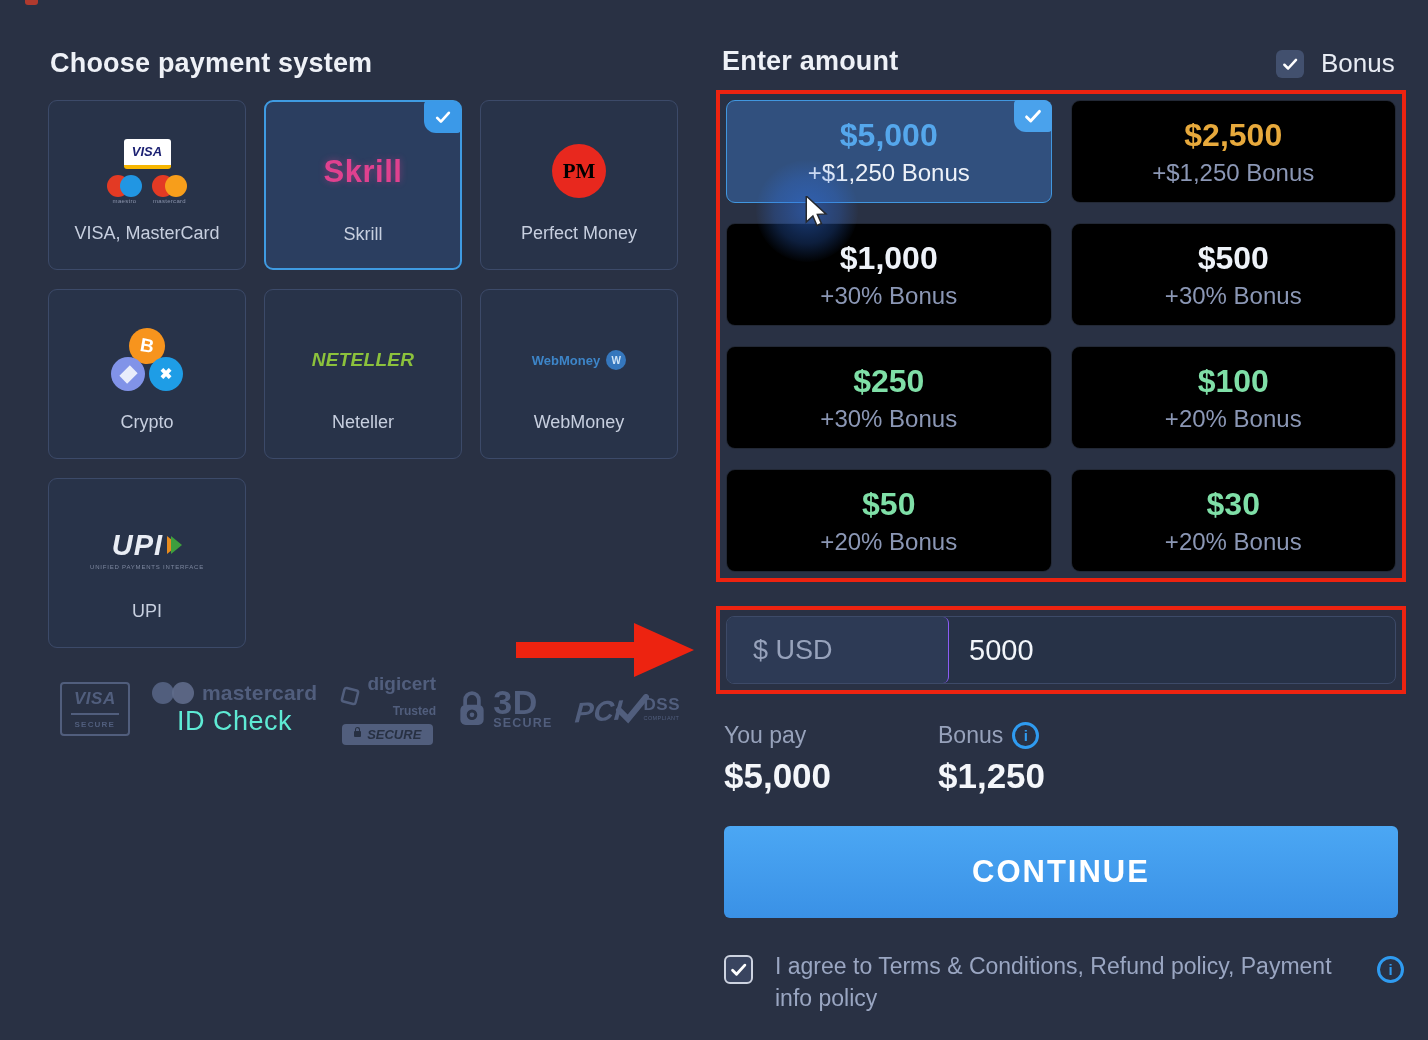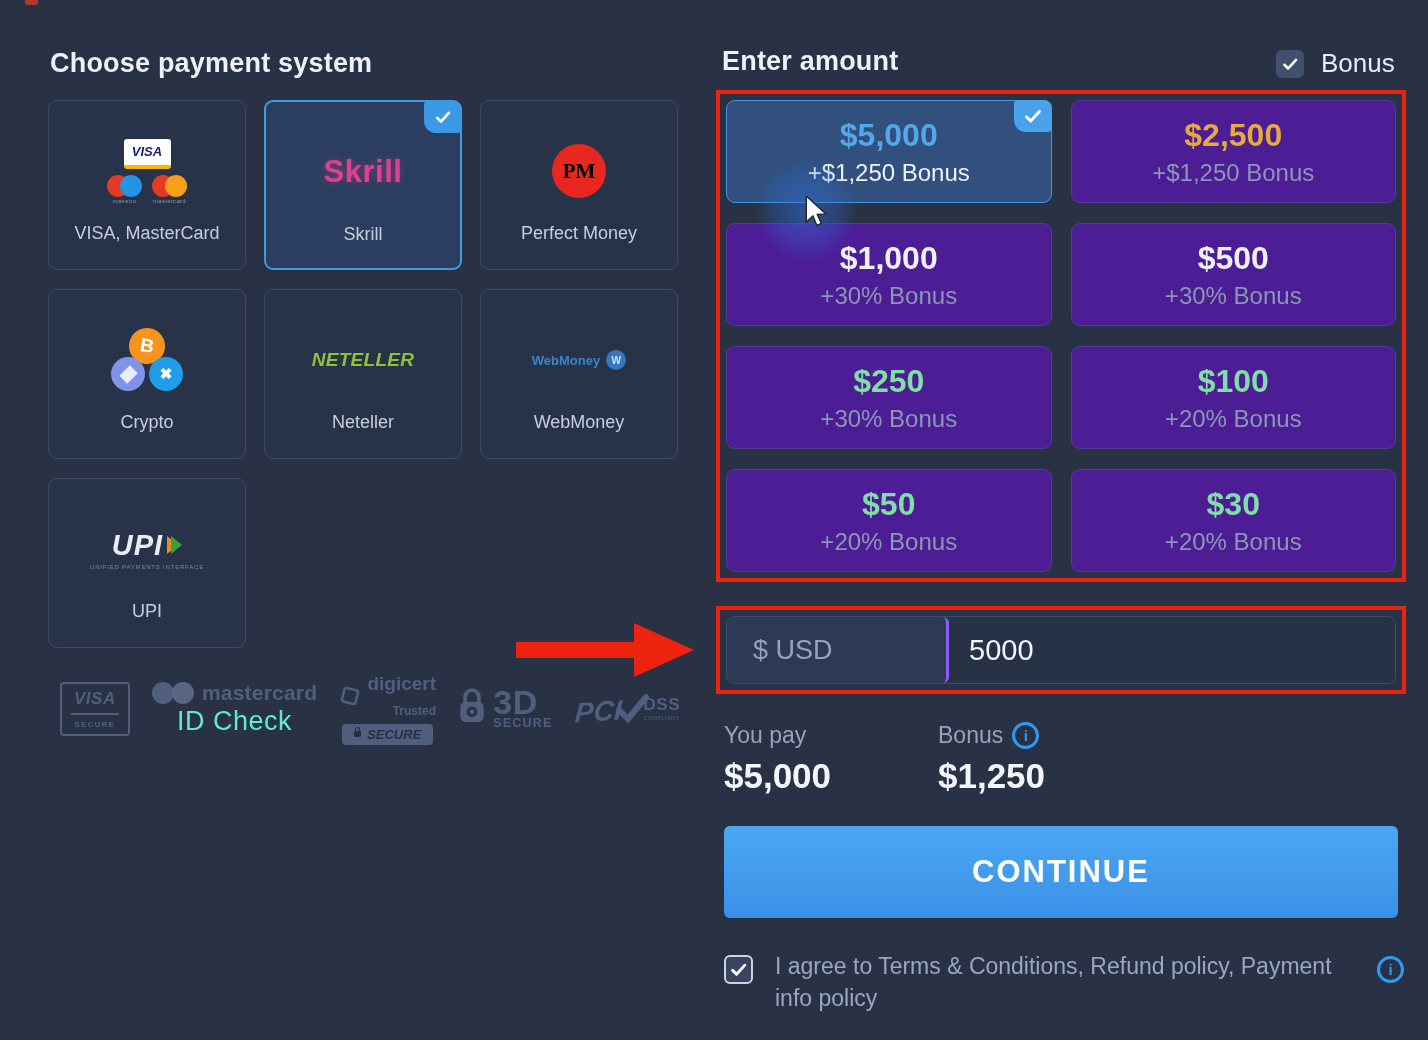--- a/index.html
+++ b/index.html
@@ -81,56 +81,56 @@
   .mc-sub { font-size:27px; font-weight:300; margin-top:1px; letter-spacing:0.5px; color:#5eead4; }
   .b-dc { display:flex; flex-direction:column; align-items:center; }
   .dc-top { display:flex; gap:6px; align-items:center; }
   .dc-name { font-size:19px; font-weight:700; display:block; line-height:1; }
   .dc-trusted { font-size:12px; font-weight:600; display:block; text-align:right; margin-top:11px; }
   .dc-pill { margin-top:6px; background:#515e7d; color:#273042; border-radius:4px; font-style:italic;
              font-weight:800; font-size:13px; padding:3px 12px; display:flex; align-items:center; gap:6px; }
   .mini-lock { width:7px; height:6px; background:#273042; border-radius:1px; position:relative; display:inline-block; }
   .mini-lock::before { content:""; position:absolute; top:-4px; left:1px; width:3px; height:4px;
                        border:1.5px solid #273042; border-bottom:none; border-radius:3px 3px 0 0; }
-  .b-3d { display:flex; gap:7px; }
+  .b-3d { display:flex; align-items:center; gap:7px; }
   .td-big { font-size:34px; font-weight:900; line-height:0.85; letter-spacing:0.5px; }
   .td-sub { font-size:12.5px; font-weight:800; letter-spacing:1.2px; }
   .b-pci { display:flex; align-items:flex-start; gap:3px; position:relative; }
   .pci-name { font-size:28px; font-weight:900; font-style:italic; transform:skewX(-8deg) rotate(-4deg); line-height:1; margin-top:6px; }
   .pci-check { margin-left:-10px; margin-top:2px; }
   .pci-col { margin-top:3px; margin-left:-8px; }
   .pci-dss { font-size:17px; font-weight:900; letter-spacing:0.5px; }
   .pci-tiny { font-size:5.5px; letter-spacing:0.4px; }
 
   
   .bonus-toggle { position:absolute; left:1276px; top:48px; display:flex; align-items:center; gap:17px; cursor:pointer; }
   .chk { width:28px; height:28px; border-radius:6px; background:#42506e;
          display:flex; align-items:center; justify-content:center; }
   .bonus-label { font-size:26px; color:#e8ecf4; }
 
   
   .amount-frame { position:absolute; left:716px; top:90px; width:690px; height:492px;
                   border:4px solid #ed2310; padding:6px; display:grid;
                   grid-template-columns:1fr 1fr; column-gap:19px; row-gap:20px; }
-  .amt-tile { position:relative; background:#4c1d95; border:1px solid rgba(98,115,152,0.35); border-radius:9px;
+  .amt-tile { position:relative; background:#000000; border:1px solid rgba(98,115,152,0.35); border-radius:9px;
               display:flex; flex-direction:column; align-items:center; justify-content:center; gap:5px; cursor:pointer; }
   .amt-tile.selected { background:#31507e; border:1px solid #4197e0; }
   .amt-val { font-size:32px; font-weight:700; }
   .c-blue { color:#55a7ec; } .c-orange { color:#e7a93c; } .c-white { color:#eef2f8; } .c-green { color:#7fdfa7; }
   .amt-bonus { font-size:24px; color:#8b97b5; }
   .amt-tile.selected .amt-bonus { color:#edf2f9; }
   .sel-badge2 { position:absolute; top:-1px; right:-1px; width:38px; height:32px; background:#4aa2ec;
                 border-radius:4px 8px 4px 12px; display:flex; align-items:center; justify-content:center; }
 
   
   .input-frame { position:absolute; left:716px; top:606px; width:690px; height:88px;
                  border:4px solid #ed2310; padding:6px; }
   .input-row { height:100%; display:flex; background:#273247; border:1px solid #3d4a68; border-radius:8px; overflow:hidden; }
   .currency-box { width:222px; background:#2d3a55; display:flex; align-items:center; padding-left:26px;
-                  font-size:27px; color:#97a2bb; border-right:3px solid #8b5cf6; border-radius:6px; cursor:pointer; }
+                  font-size:27px; color:#97a2bb; border-right:1px solid #8b5cf6; border-radius:6px; cursor:pointer; }
   .amt-input { flex:1; background:transparent; border:none; outline:none; color:#f2f5fa;
                font-size:29px; padding-left:20px; font-family:"Liberation Sans", sans-serif; }
 
   
   .summary { position:absolute; left:724px; top:722px; width:680px; display:flex; }
   .sum-col1 { width:214px; } .sum-col2 { width:212px; } .sum-col3 { flex:1; }
   .sum-label { font-size:23px; color:#97a2bb; display:flex; align-items:center; gap:9px; }
   .sum-note { color:#8ec63f; }
   .sum-value { font-size:35px; font-weight:700; color:#f4f6fa; margin-top:7px; }
   .info-icon { width:27px; height:27px; border-radius:50%; border:3px solid #2f9bf0; color:#2f9bf0;

